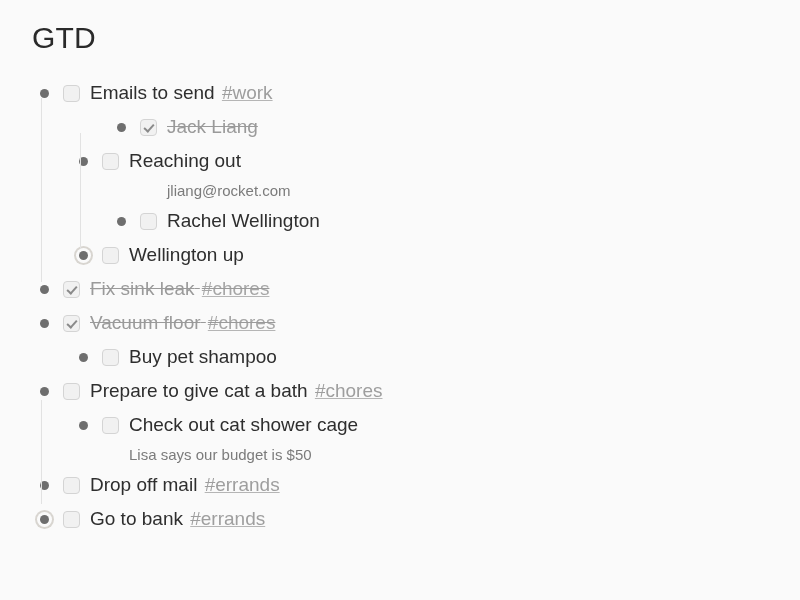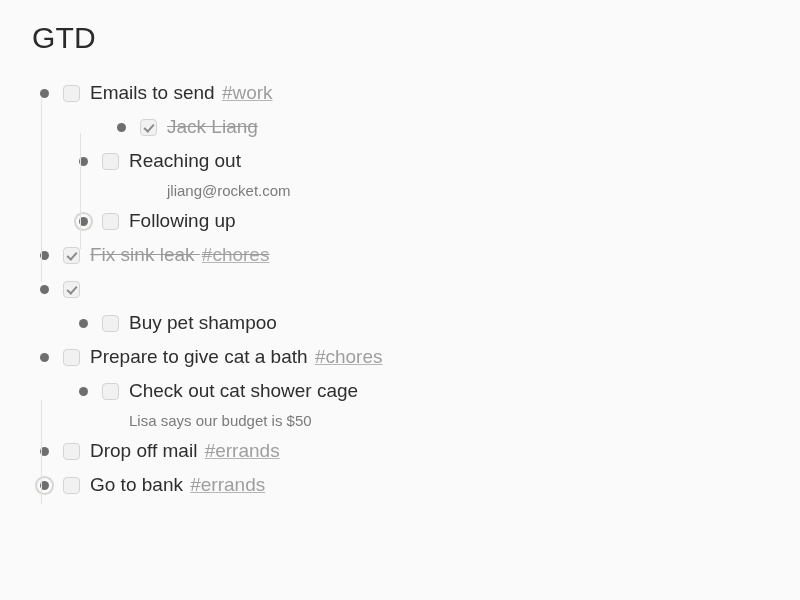--- a/index.html
+++ b/index.html
@@ -167,39 +167,47 @@
         <div class="label"><span>Jack Liang</span></div>
       </div>
       <div class="row lvl2">
         <div class="bullet-wrap">
           <div class="bullet"></div>
         </div>
         <div class="checkbox"></div>
         <div class="label"><span>Reaching out</span></div>
       </div>
       <div class="note lvl3-note">jliang@rocket.com</div>
+      <div class="row lvl3">
+        <div class="bullet-wrap">
+          <div class="bullet"></div>
+        </div>
+        <div class="checkbox"></div>
+        <div class="label"><span>Rachel Wellington</span></div>
+      </div>
       <div class="row lvl2">
         <div class="bullet-wrap collapsed">
           <div class="bullet"></div>
         </div>
         <div class="checkbox"></div>
-        <div class="label"><span>Following up</span></div>
+        <div class="label"><span>Wellington up</span></div>
       </div>
       <div class="row lvl1 done">
         <div class="bullet-wrap">
           <div class="bullet"></div>
         </div>
         <div class="checkbox checked"></div>
         <div class="label"><span>Fix sink leak</span> <span class="tag">#chores</span></div>
       </div>
       <div class="row lvl1 done">
         <div class="bullet-wrap">
           <div class="bullet"></div>
         </div>
         <div class="checkbox checked"></div>
+        <div class="label"><span>Vacuum floor</span> <span class="tag">#chores</span></div>
       </div>
       <div class="row lvl2">
         <div class="bullet-wrap">
           <div class="bullet"></div>
         </div>
         <div class="checkbox"></div>
         <div class="label"><span>Buy pet shampoo</span></div>
       </div>
       <div class="row lvl1">
         <div class="bullet-wrap">

